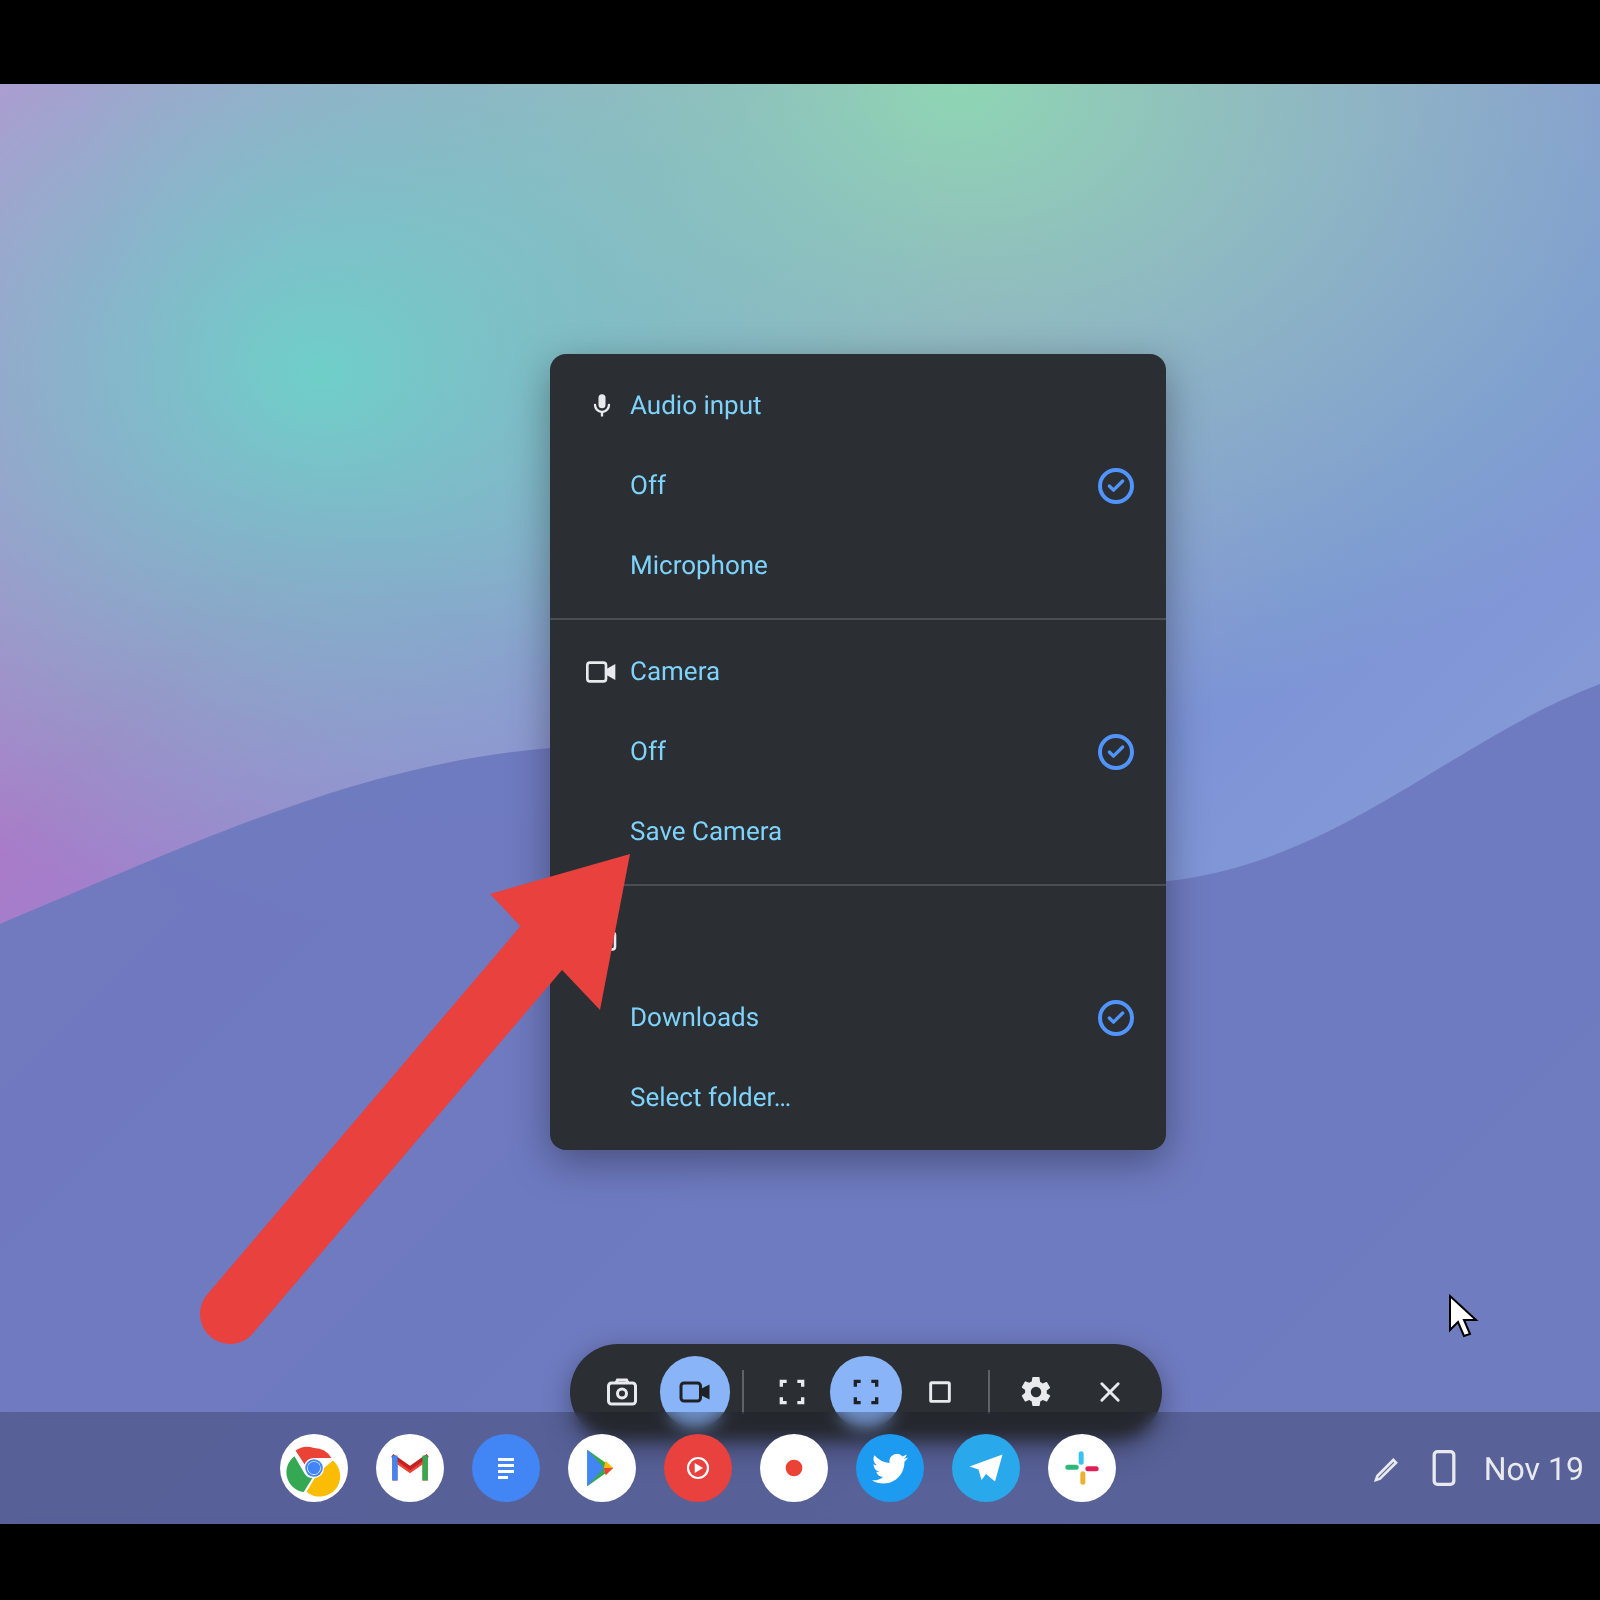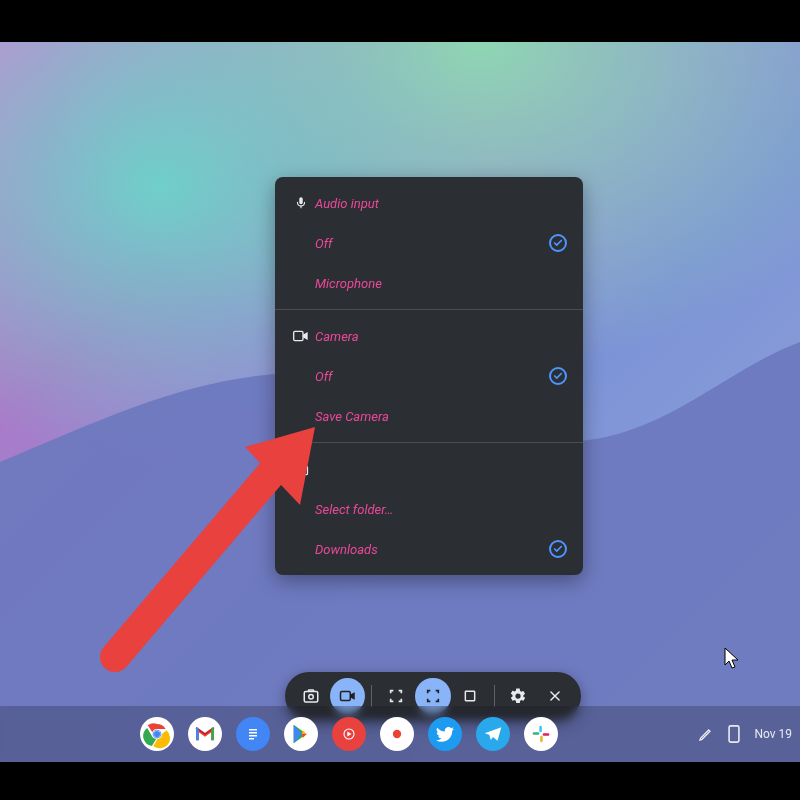--- a/index.html
+++ b/index.html
@@ -42,21 +42,21 @@
     .section { border-bottom: 1px solid rgba(255,255,255,.15); padding: 6px 0; }
     .section:last-child { border-bottom: none; }
     .row {
       display: flex; align-items: center;
       height: 40px;
       padding: 0 16px 0 12px;
     }
     .row.header { font-weight: 400; }
     .row .icon-slot { width: 28px; display: flex; justify-content: center; }
     .row .indent { width: 28px; }
-    .row .label { flex: 1; color: #ec4899; font-style: italic; }
+    .row .label { flex: 1; color: #7dd3fc; }
     .row .check {
       width: 18px; height: 18px; border-radius: 50%;
       border: 2px solid #4f94ff; display: flex; align-items: center; justify-content: center;
     }
     .row .check svg { display:block }
     .row.option { cursor: default; }
 
     
     .toolbar {
       position: absolute;
@@ -81,21 +81,21 @@
     .shelf {
       position: absolute;
       left: 0; bottom: 0;
       width: 800px; height: 56px;
       background: rgba(20,20,30,.25);
       backdrop-filter: blur(4px);
       display: flex; align-items: center;
     }
     .apps { display: flex; align-items: center; gap: 14px; margin-left: 140px; }
     .sicon { width: 34px; height: 34px; border-radius: 50%; display:flex; align-items:center; justify-content:center; }
-    .tray { margin-left: auto; margin-right: 8px; display: flex; align-items: center; gap: 14px; color: #e8eaed; font-size: 12px; }
+    .tray { margin-left: auto; margin-right: 8px; display: flex; align-items: center; gap: 14px; color: #e8eaed; font-size: 16px; }
 
     
     .arrow { position: absolute; left: 95px; top: 385px; pointer-events: none; }
 
     
     .cursor { position: absolute; left: 724px; top: 605px; pointer-events: none; }
 
     svg { display: block; }
   </style>
 </head>
@@ -162,30 +162,30 @@
     <div class="section">
       <div class="row header">
         <span class="icon-slot">
           <svg width="16" height="13" viewBox="0 0 24 20" fill="none" stroke="#e8eaed" stroke-width="2">
               <path d="M2 4a2 2 0 0 1 2-2h5l2 3h9a2 2 0 0 1 2 2v9a2 2 0 0 1-2 2H4a2 2 0 0 1-2-2z"></path>
             </svg>
         </span>
       </div>
       <div class="row option">
         <span class="indent"></span>
-        <span class="label">Select folder…</span>
-      </div>
-      <div class="row option">
-        <span class="indent"></span>
         <span class="label">Downloads</span>
         <span class="check">
           <svg width="10" height="10" viewBox="0 0 24 24" fill="none" stroke="#4f94ff" stroke-width="4" stroke-linecap="round" stroke-linejoin="round">
               <polyline points="20 6 9 17 4 12"></polyline>
             </svg>
         </span>
+      </div>
+      <div class="row option">
+        <span class="indent"></span>
+        <span class="label">Select folder…</span>
       </div>
     </div>
   </div>
 
   <div class="toolbar">
     <div class="tbtn">
       <svg width="18" height="18" viewBox="0 0 24 24" fill="none" stroke="#e8eaed" stroke-width="2">
           <rect x="3" y="6" width="18" height="14" rx="2"></rect>
           <circle cx="12" cy="13" r="3"></circle>
           <path d="M8 6l1-2h6l1 2"></path>

